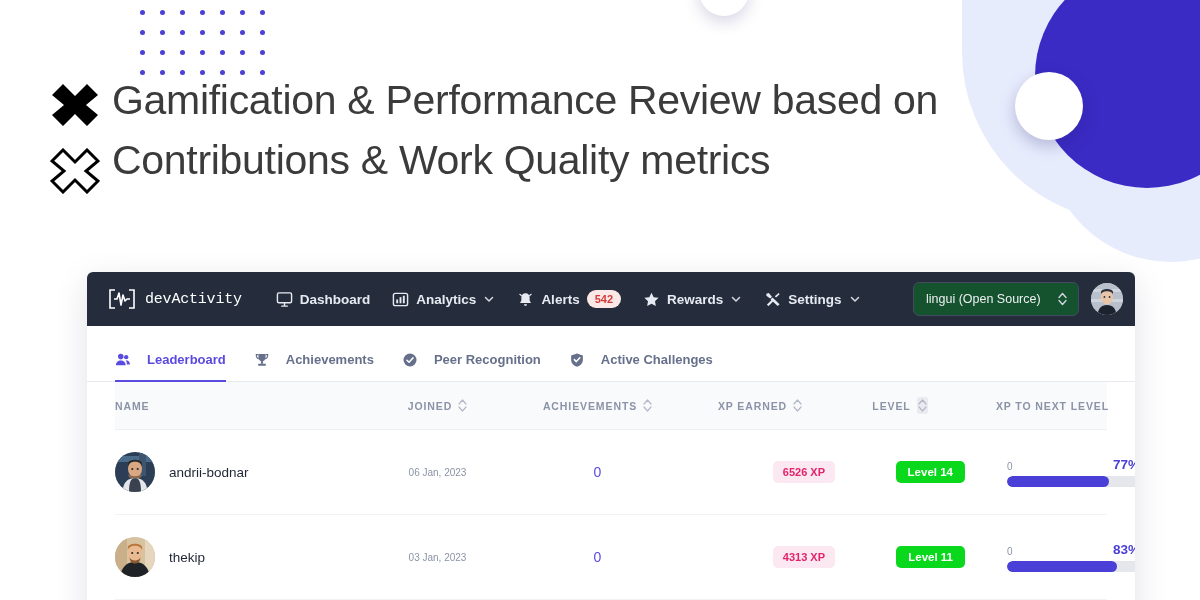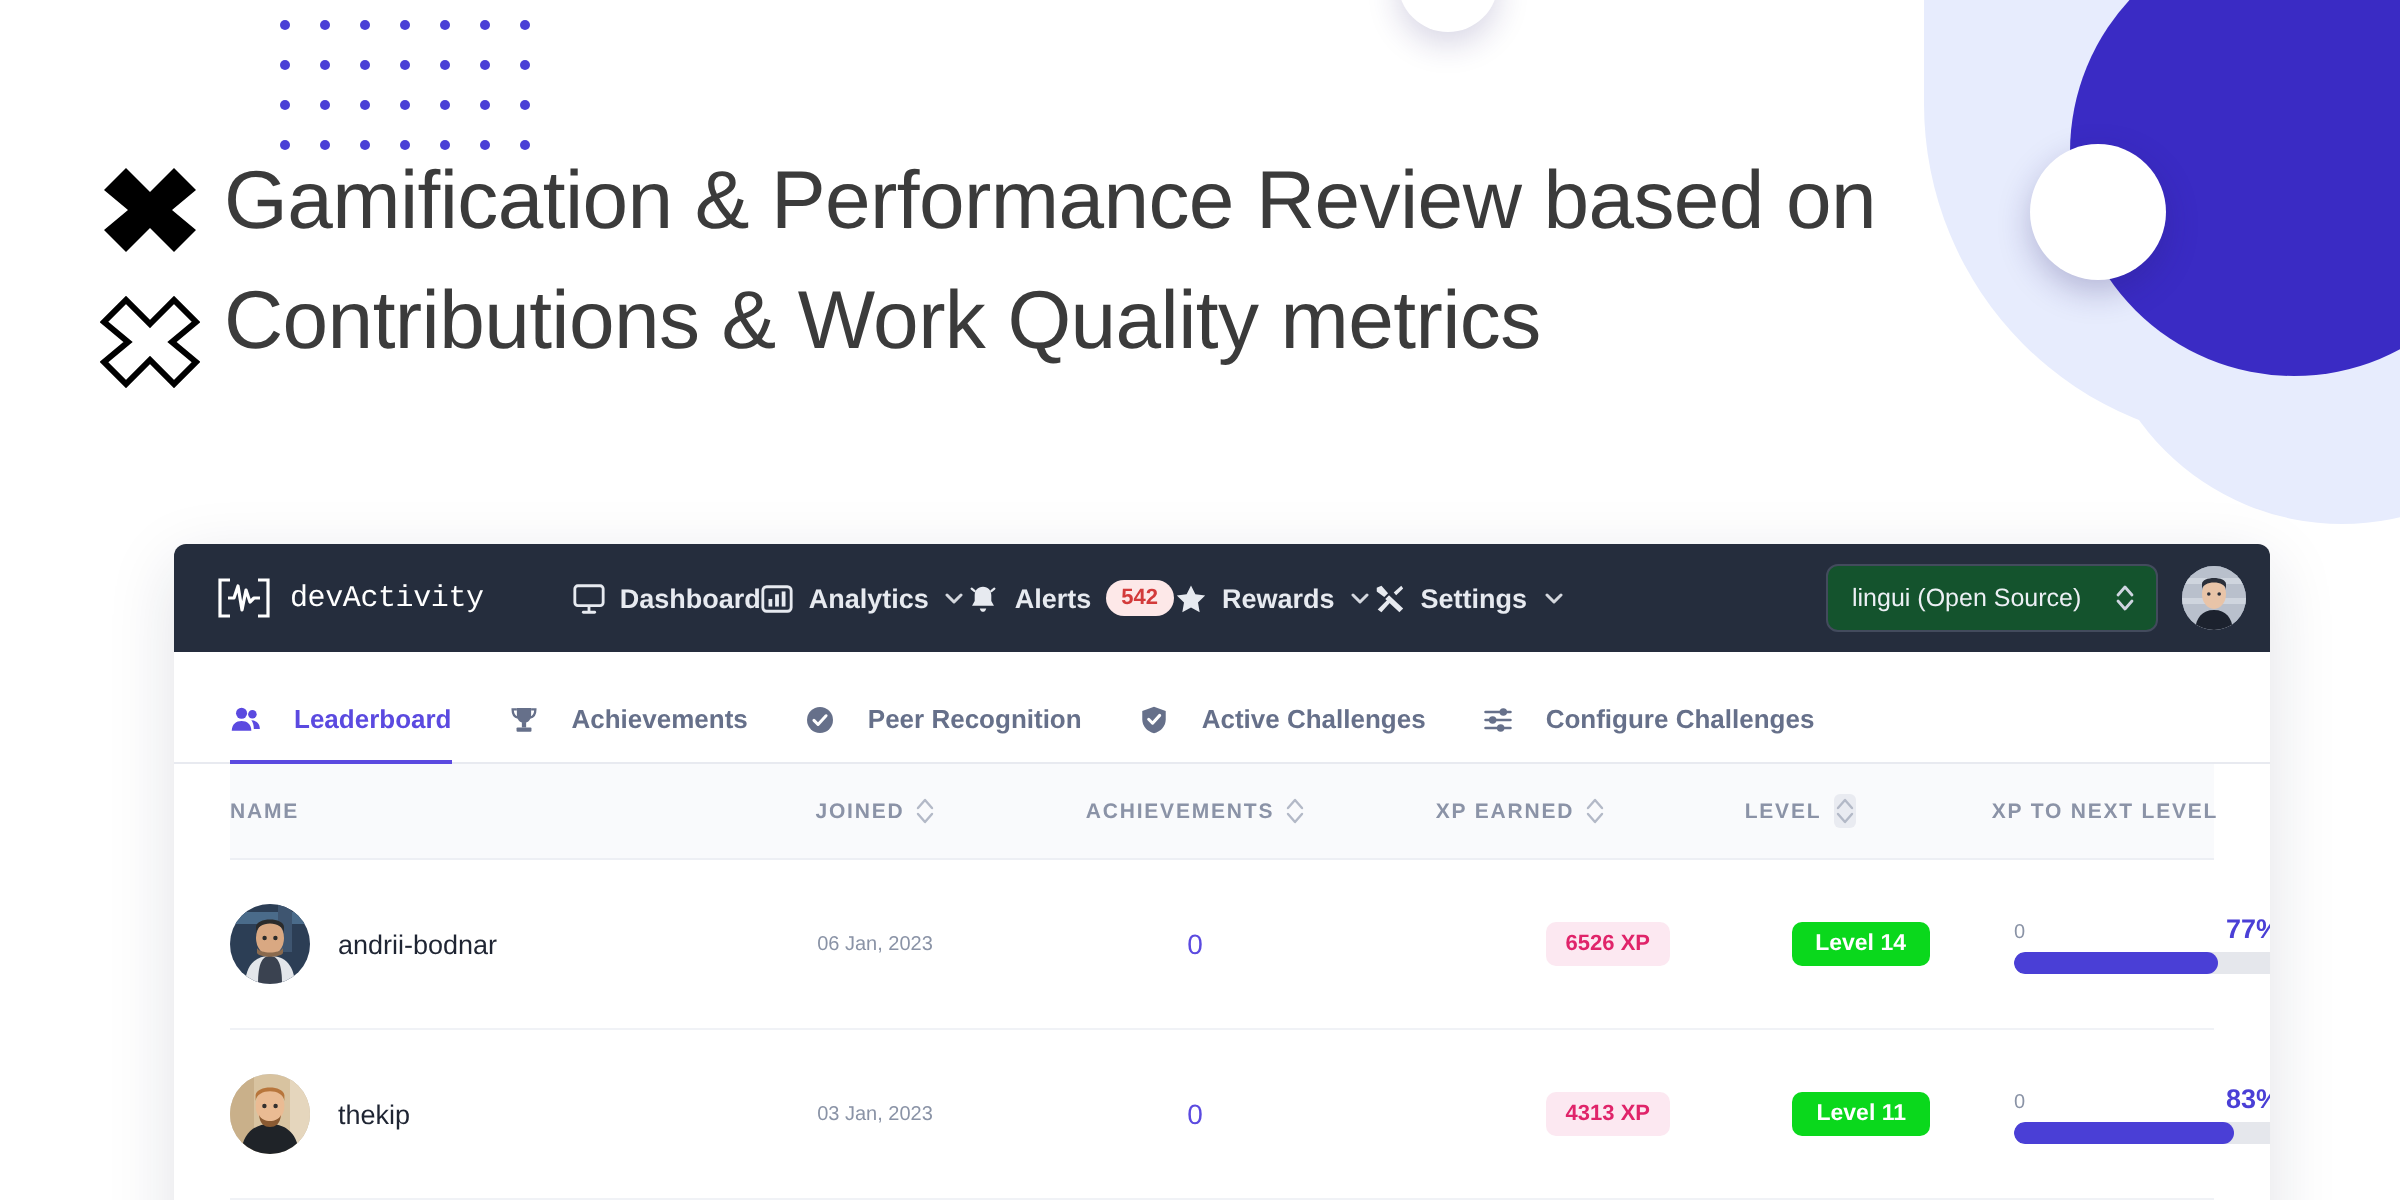--- a/index.html
+++ b/index.html
@@ -137,30 +137,30 @@
     height: 54px;
     background: #252d3d;
     display: flex;
     align-items: center;
     padding: 0 12px 0 20px;
   }
   .brand {
     display: flex;
     align-items: center;
     gap: 8px;
-    margin-right: 44px;
+    margin-right: 34px;
   }
   .brand-name {
     color: #ffffff;
     font-family: "Liberation Mono", monospace;
     font-size: 15px;
     letter-spacing: -0.2px;
   }
 
-  .nav-links { display: flex; align-items: center; }
+  .nav-links { display: flex; align-items: center; gap: 22px; }
   .nav-item {
     display: flex;
     align-items: center;
     gap: 7px;
     color: #e7eaf0;
     font-size: 13.5px;
     font-weight: 600;
     white-space: nowrap;
     cursor: pointer;
   }
@@ -476,31 +476,20 @@
             <path d="M5.6 9.2 L7.9 11.5 L12.4 6.6" fill="none" stroke="#fff" stroke-width="1.7" stroke-linecap="round" stroke-linejoin="round"></path>
           </svg>
           <span>Peer Recognition</span>
         </div>
         <div class="tab">
           <svg class="" width="16" height="16" viewBox="0 0 18 18">
             <path d="M9 1.6 L15.6 4 L15.6 8.6 C15.6 12.6 12.8 15.5 9 16.5 C5.2 15.5 2.4 12.6 2.4 8.6 L2.4 4 Z" fill="currentColor"></path>
             <path d="M6 8.6 L8.2 10.8 L12.2 6.4" fill="none" stroke="#fff" stroke-width="1.7" stroke-linecap="round" stroke-linejoin="round"></path>
           </svg>
           <span>Active Challenges</span>
-        </div>
-        <div class="tab">
-          <svg class="" width="16" height="16" viewBox="0 0 18 18">
-            <path d="M2 4.5 L16 4.5" stroke="currentColor" stroke-width="1.5" stroke-linecap="round"></path>
-            <path d="M2 9 L16 9" stroke="currentColor" stroke-width="1.5" stroke-linecap="round"></path>
-            <path d="M2 13.5 L16 13.5" stroke="currentColor" stroke-width="1.5" stroke-linecap="round"></path>
-            <circle cx="12" cy="4.5" r="2.1" fill="currentColor"></circle>
-            <circle cx="6" cy="9" r="2.1" fill="currentColor"></circle>
-            <circle cx="10.5" cy="13.5" r="2.1" fill="currentColor"></circle>
-          </svg>
-          <span>Configure Challenges</span>
         </div>
       </div>
 
     <div class="table">
       <div class="thead" id="thead">
           <div class="th">
             <span>NAME</span>
           </div>
           <div class="th ctr">
             <span>JOINED</span>

